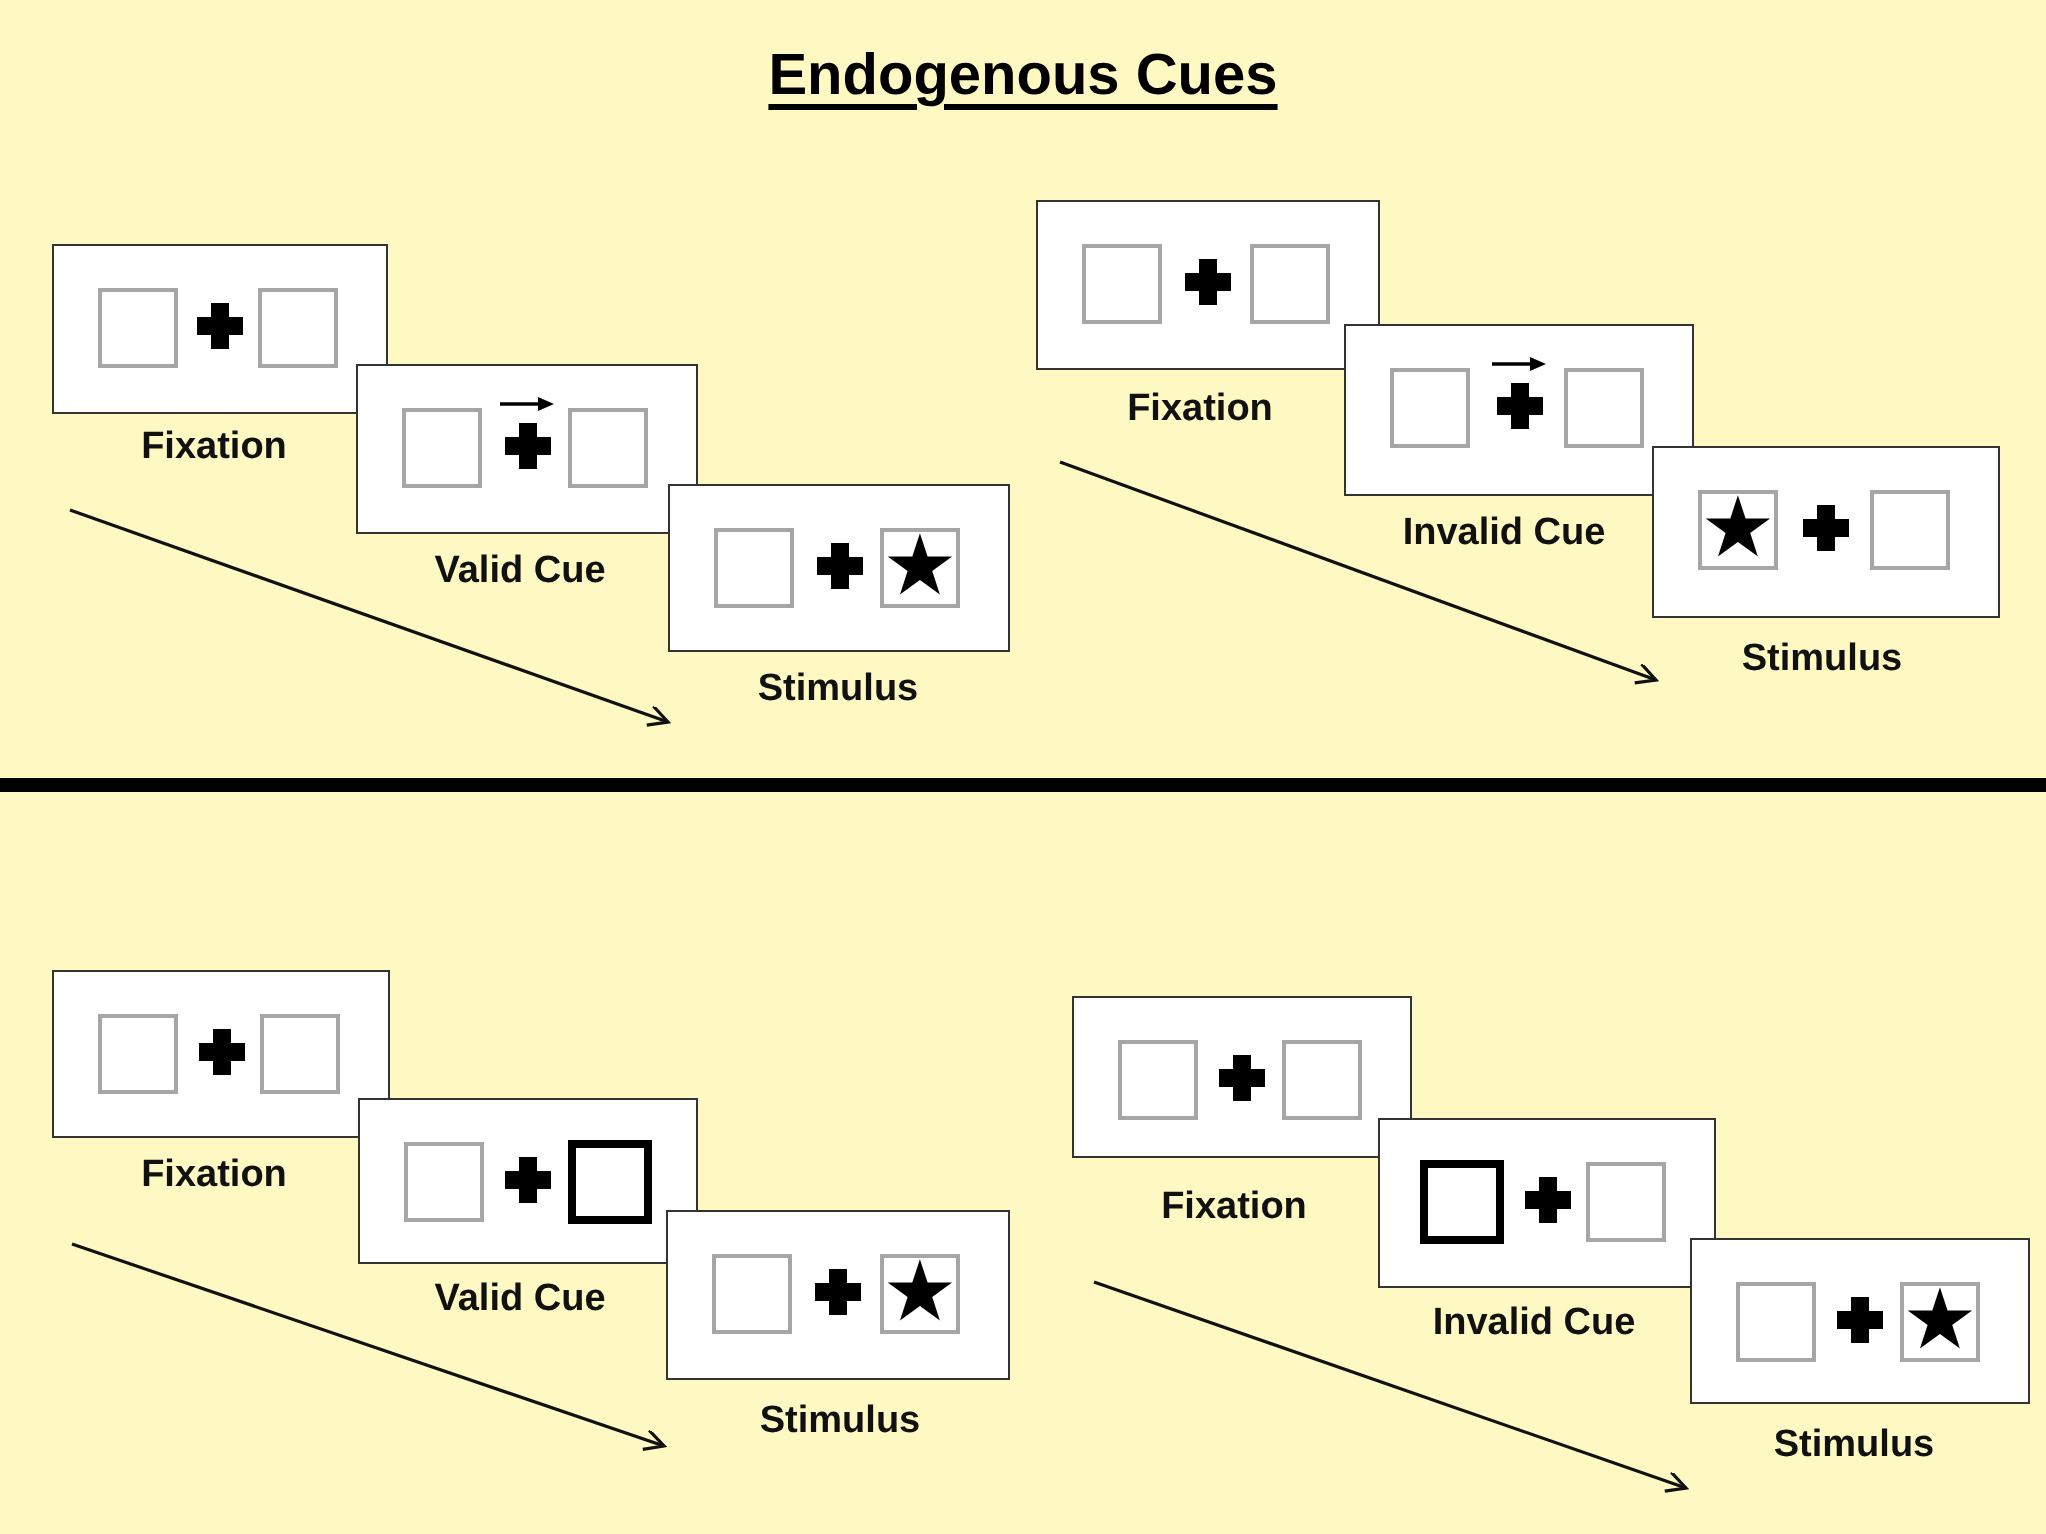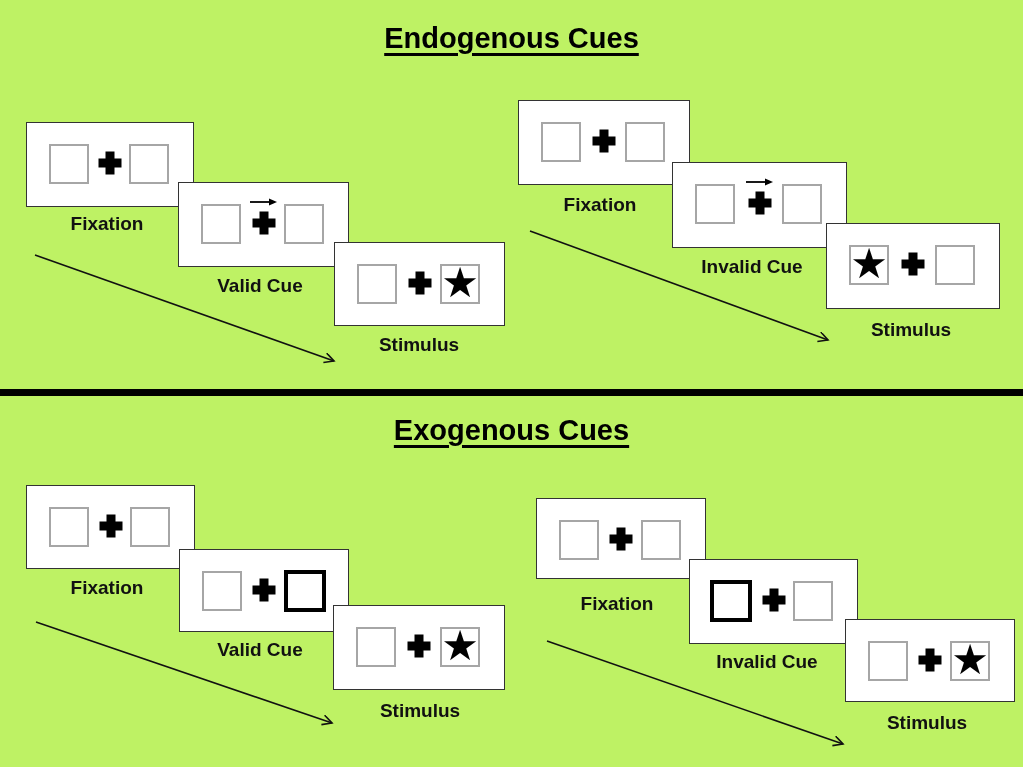--- a/index.html
+++ b/index.html
@@ -1,16 +1,16 @@
 <!DOCTYPE html>
 <html><head>
 <meta charset="utf-8">
 <style>
   html,body{margin:0;padding:0;background:#fff;}
-  #stage{position:relative;width:1023px;height:767px;background:#bef264;overflow:hidden;
+  #stage{position:relative;width:1023px;height:767px;background:#fef9c3;overflow:hidden;
          font-family:"Liberation Sans",sans-serif;}
   .section-title{position:absolute;left:0;width:100%;text-align:center;
     font-weight:700;font-size:29px;color:#000;letter-spacing:0px;
     text-decoration:underline;text-decoration-thickness:3px;text-underline-offset:5px;}
   .panel{position:absolute;background:#fff;border:1px solid #333;box-sizing:border-box;}
   .sq{position:absolute;width:40px;height:40px;border:2px solid #a6a6a6;background:#fff;
       box-sizing:border-box;}
   .sq-left{left:22px;top:21px;}
   .sq-right{right:24px;top:21px;}
   .sq-thick{width:42px;height:42px;border:4px solid #000;top:20px;}
@@ -99,21 +99,20 @@
     </div>
     <div class="plus"></div>
     <div class="sq sq-right"></div>
   </div>
   <div class="panel-label" style="left:600px;top:205px;z-index:4">Fixation</div>
   <div class="panel-label" style="left:752px;top:267px;z-index:4">Invalid Cue</div>
   <div class="panel-label" style="left:911px;top:330px;z-index:4">Stimulus</div>
 
   <div class="divider"></div>
 
-  <div class="section-title" style="top:414px">Exogenous Cues</div>
 
   <svg class="flow-arrow" style="left:30px;top:616px" width="310" height="114" viewBox="0 0 310 114">
     <defs>
         <marker id="ah3" markerWidth="14" markerHeight="12" refX="10.5" refY="5" orient="auto" markerUnits="userSpaceOnUse">
       <path d="M1,0 L10.5,5 L1,10" fill="none" stroke="#111" stroke-width="1.6"></path>
         </marker>
       </defs>
     <line x1="6" y1="6" x2="302" y2="107" stroke="#111" stroke-width="1.6" marker-end="url(#ah3)"></line>
   </svg>
 

